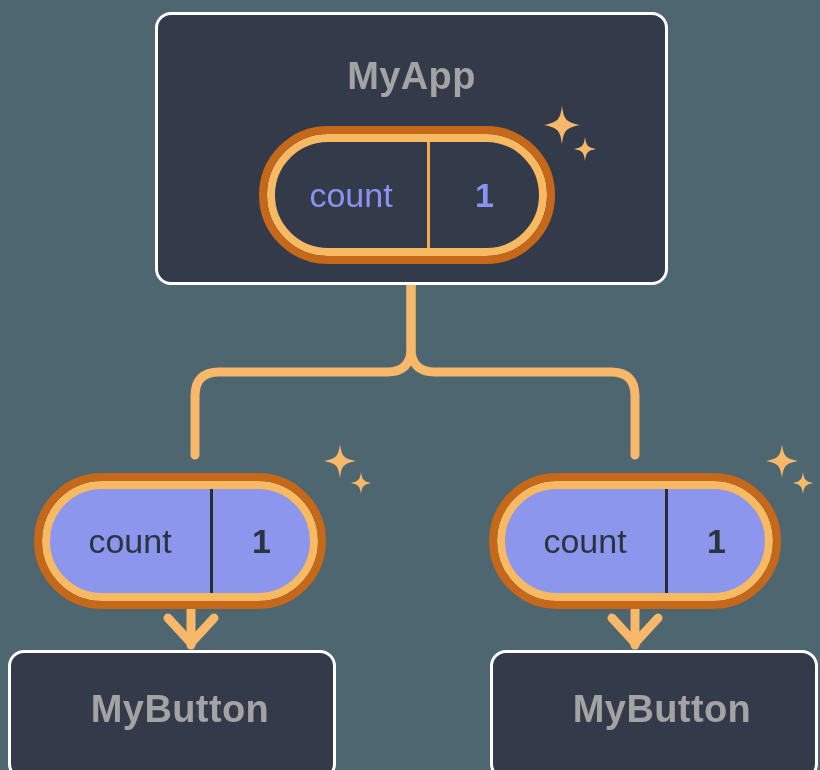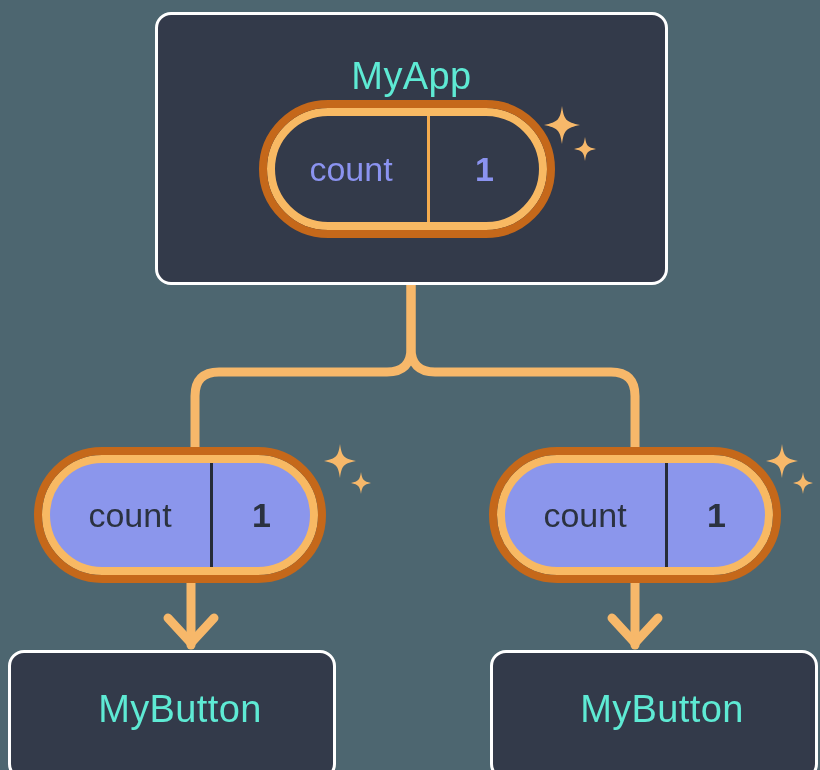--- a/index.html
+++ b/index.html
@@ -33,23 +33,23 @@
   
   .comp-box {
     position: absolute;
     box-sizing: border-box;
     background: #333a4a;
     border: 3px solid #ffffff;
     border-radius: 16px;
     z-index: 2;
   }
   .comp-title {
-    color: #5eead4;
+    color: #a3a3a3;
     font-size: 38px;
-    font-weight: 400;
+    font-weight: 700;
     letter-spacing: 0.4px;
     text-align: center;
     white-space: nowrap;
   }
 
   #myapp-box {
     left: 155px;
     top: 12px;
     width: 513px;
     height: 273px;
@@ -83,20 +83,21 @@
     position: relative;
     box-sizing: border-box;
     display: flex;
     align-items: stretch;
     border-radius: 999px;
     
     border: 8px solid #f8b963;
     outline: 8px solid #c5681a;
     outline-offset: 0px;
     overflow: hidden;
+    margin-top: 26px;
   }
   .pill-cell {
     display: flex;
     align-items: center;
     justify-content: center;
     box-sizing: border-box;
     white-space: nowrap;
   }
   .pill-name  { flex: 0 0 auto; }
   .pill-value { flex: 0 0 auto; font-weight: 700; }

